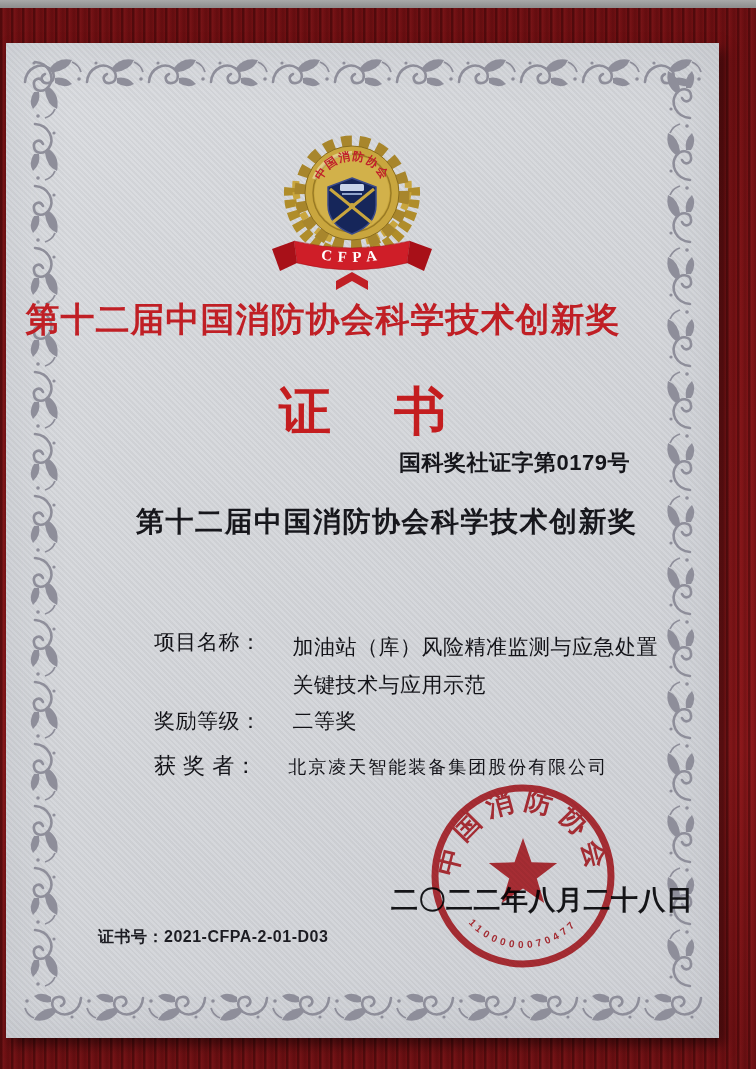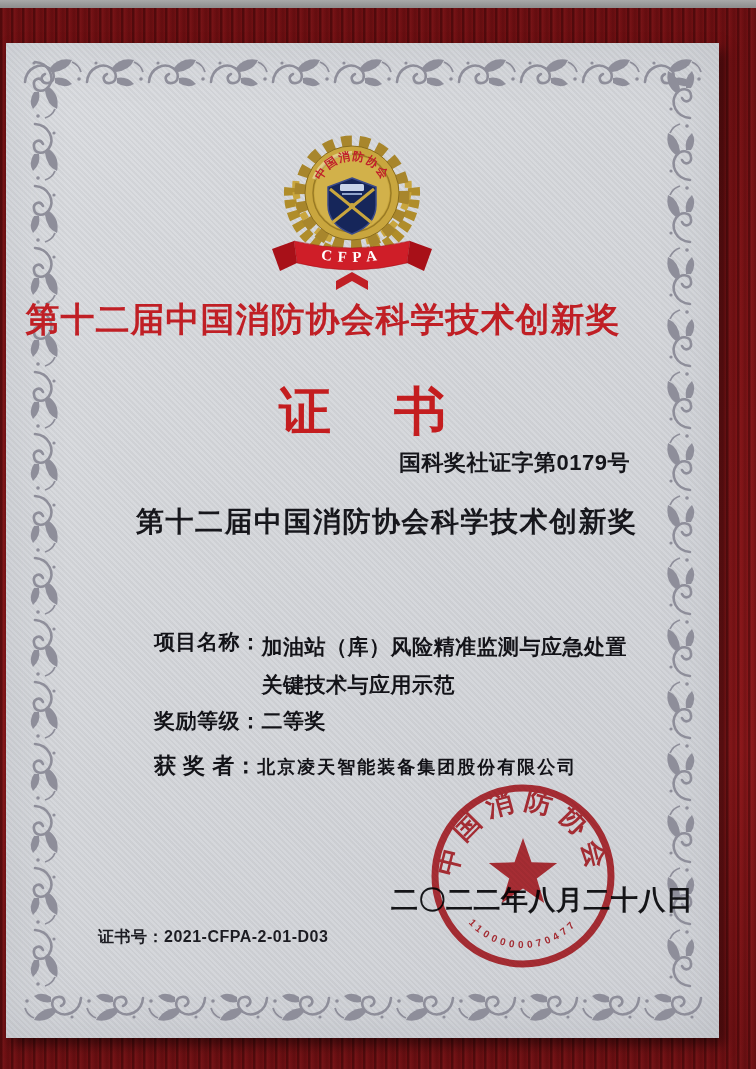--- a/index.html
+++ b/index.html
@@ -54,21 +54,21 @@
     letter-spacing: 0.5px;
   }
   .body-text {
     left: 82px; top: 452px; width: 590px;
     font-family: "Liberation Serif", serif;
     font-weight: bold; font-size: 28px; color: #17171c;
     line-height: 54px; letter-spacing: 1.5px;
   }
   .body-text .indent { padding-left: 48px; }
 
-  .field-row { color: #131318; font-weight: bold; font-size: 21px; letter-spacing: 0.5px; display: flex; }
+  .field-row { color: #131318; font-weight: normal; font-size: 21px; letter-spacing: 0.5px; display: flex; gap: 31px; }
   .field-row .label { flex: 0 0 auto; }
   .row-project { left: 148px; top: 585px; }
   .row-project .value { line-height: 38px; }
   .row-grade { left: 148px; top: 664px; }
   .row-winner { left: 148px; top: 708px; font-size: 22px; align-items: baseline; }
   .row-winner .value { font-size: 18px; letter-spacing: 2px; }
 
   .issue-date {
     left: 385px; top: 839px;
     font-family: "Liberation Serif", serif;

